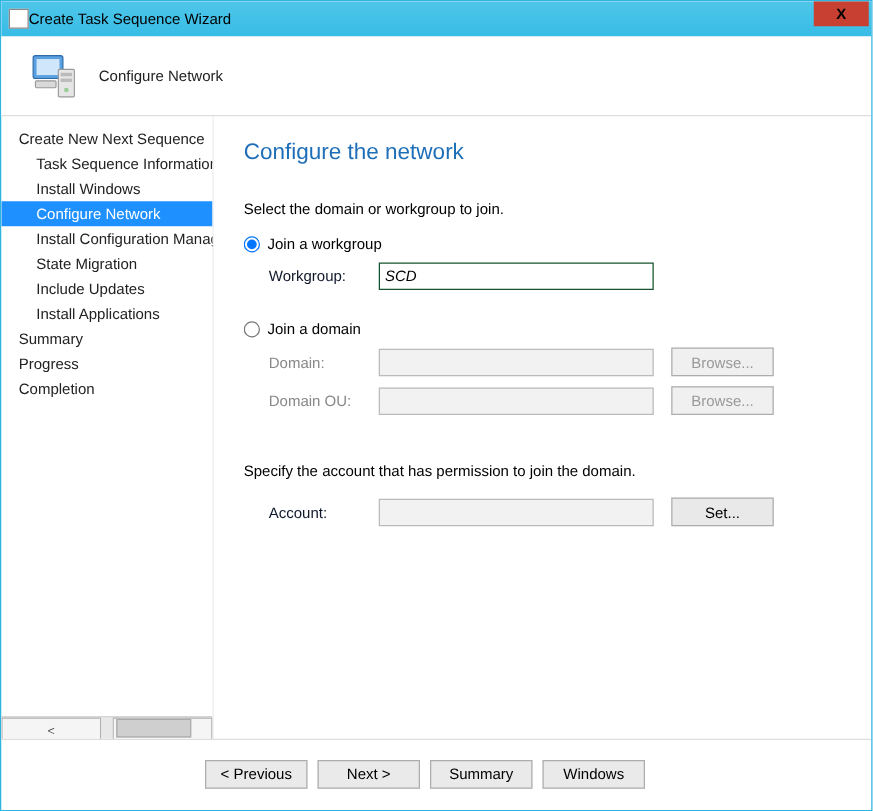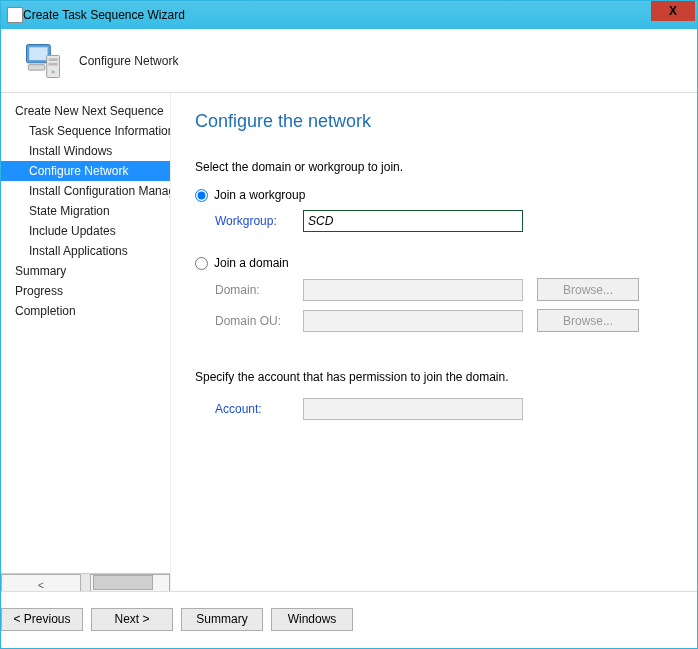--- a/index.html
+++ b/index.html
@@ -121,21 +121,21 @@
     display: flex;
     align-items: center;
     margin: 6px 0;
   }
   .radio-row input[type=radio] { margin: 0 6px 0 0; }
   .form-row {
     display: flex;
     align-items: center;
     margin: 8px 0;
   }
-  .form-row .lbl { width: 108px; padding-left: 20px; color:#1d4ed8;}
+  .form-row .lbl { width: 108px; padding-left: 20px; color:#0f172a;}
   .form-row .lbl.disabled { color:#888; }
   .form-row input[type=text] {
     width: 220px;
     height: 22px;
     border: 1px solid #14532d;
     padding: 1px 4px;
     font-family: inherit;
     font-size: 12px;
     font-style: italic;
   }
@@ -144,29 +144,29 @@
     height: 23px;
     min-width: 80px;
     border: 1px solid #adadad;
     background: #e9e9e9;
     font-family: inherit;
     font-size: 12px;
     padding: 0 8px;
     cursor: default;
   }
   .btn:disabled { color:#999; background:#f0f0f0; }
-  .btn.browse { width: 102px; margin-left: 14px;}
+  .btn.browse { width: 82px; margin-left: 14px;}
   .section-gap { height: 30px; }
   .acct-lbl { width:108px; padding-left:0; }
   .footer {
     border-top: 1px solid #ddd;
     height: 55px;
     display: flex;
     align-items: center;
-    justify-content: flex-start;
+    justify-content: center;
     padding-right: 18px;
     gap: 8px;
   }
   .footer .btn { min-width: 82px; background:#eaeaea;}
 </style>
 </head>
 <body>
 
 <div class="titlebar">
   <span class="app-icon"></span>
@@ -246,20 +246,21 @@
       <button class="btn browse" disabled="">Browse...</button>
     </div>
 
     <div class="section-gap"></div>
 
     <div class="instr">Specify the account that has permission to join the domain.</div>
 
     <div class="form-row">
       <span class="lbl acct-lbl">Account:</span>
       <input type="text" disabled="" style="width: 220px;" value="">
+      <button class="btn browse">Set...</button>
     </div>
   </div>
 </div>
 
 <div class="footer">
   <button class="btn">&lt; Previous</button>
   <button class="btn">Next &gt;</button>
   <button class="btn">Summary</button>
   <button class="btn">Windows</button>
 </div>

